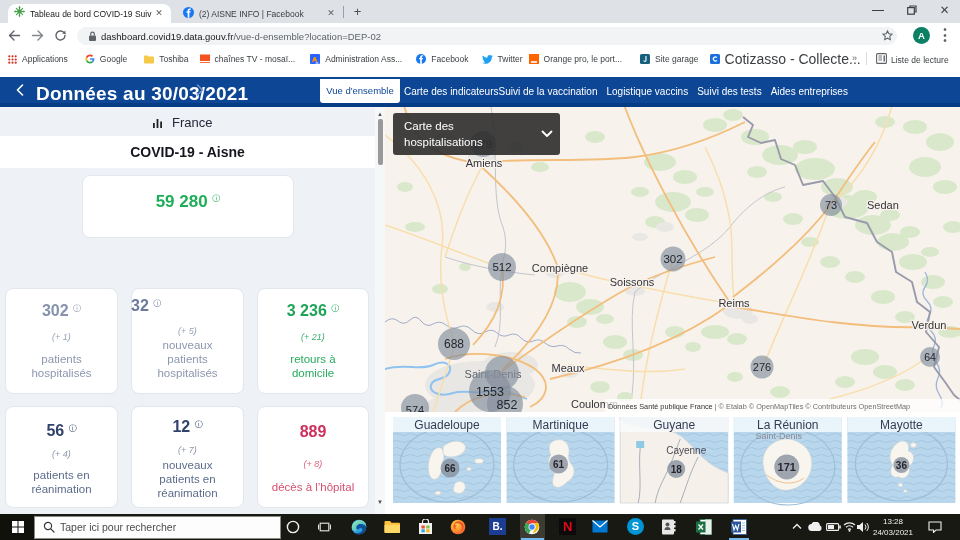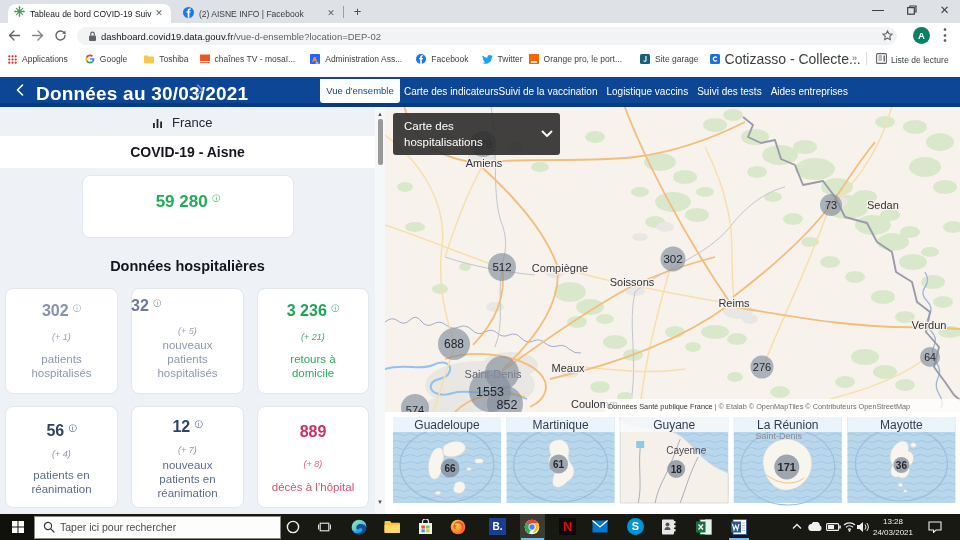--- a/index.html
+++ b/index.html
@@ -181,21 +181,20 @@
       </g>
   </svg>
   <div style="position:absolute;left:172px;top:8px;font-size:13px;color:#26263a;">France</div>
 
   <div style="position:absolute;left:0;top:29px;width:375px;height:32px;background:#fff;"></div>
   <div style="position:absolute;left:0;top:37px;width:375px;text-align:center;font-size:14px;font-weight:bold;color:#15151f;">COVID-19 - Aisne</div>
 
   <div class="card" style="left:82px;top:68px;width:212px;height:63px;"></div>
   <div style="position:absolute;left:82px;top:85px;width:212px;text-align:center;font-size:17px;font-weight:bold;color:#1eae57;">59 280 <span style="font-size:8px;font-weight:normal;vertical-align:6px;">ⓘ</span></div>
 
-  <div style="position:absolute;left:0;top:151px;width:375px;text-align:center;font-size:14.5px;font-weight:bold;color:#15151f;">Données hospitalières</div>
 
   <div class="card" style="left:5px;top:181px;width:113px;height:106px;"></div>
   <div class="card" style="left:131px;top:181px;width:113px;height:106px;"></div>
   <div class="card" style="left:257px;top:181px;width:112px;height:106px;"></div>
 
   <div class="card" style="left:5px;top:299px;width:113px;height:102px;"></div>
   <div class="card" style="left:131px;top:299px;width:113px;height:102px;"></div>
   <div class="card" style="left:257px;top:299px;width:112px;height:102px;"></div>
 
   <div style="position:absolute;left:5px;top:195px;width:113px;text-align:center;font-size:16px;font-weight:bold;color:#8592ac;">302 <span style="font-size:8px;font-weight:normal;vertical-align:5px;color:#8592ac;">ⓘ</span></div>

